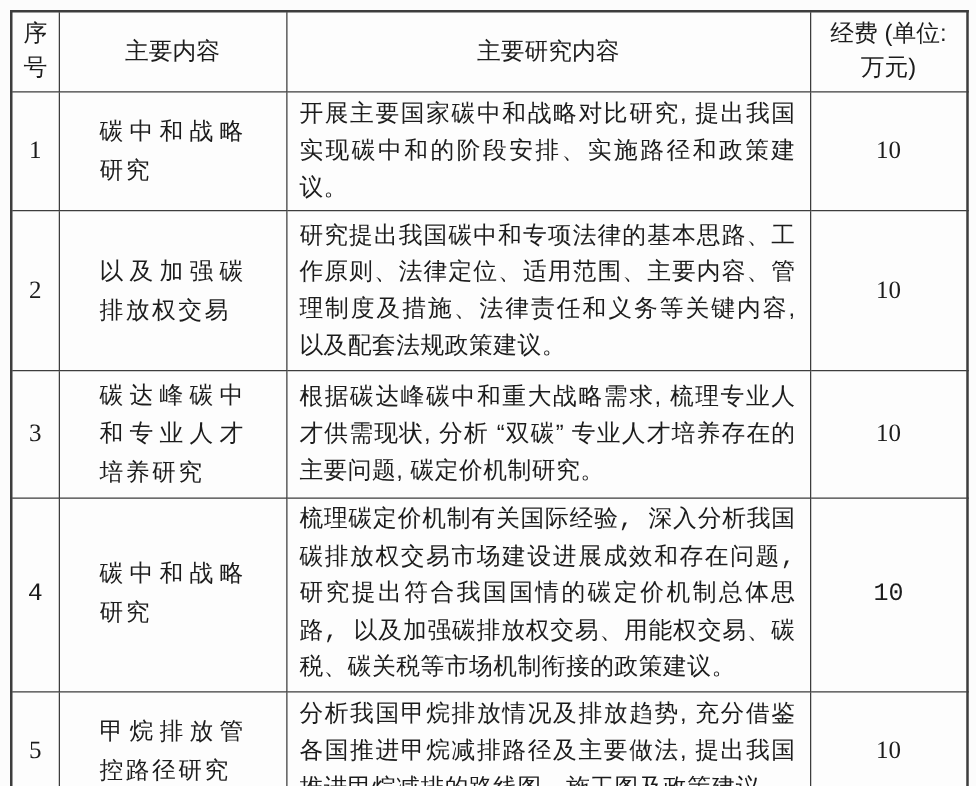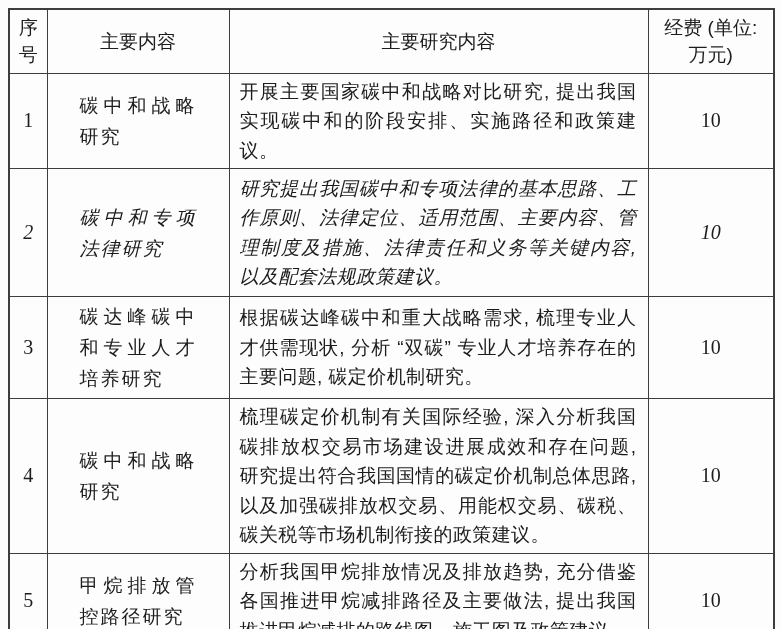--- a/index.html
+++ b/index.html
@@ -49,23 +49,23 @@
   }
   td.content {
     text-align: justify;
     text-justify: inter-character;
     padding: 3px 11px 3px 10px;
     line-height: 29.5px;
     letter-spacing: 0.4px;
   }
   
   tbody tr:nth-child(1) td { height: 88px; margin-left: 31px; }
-  tbody tr:nth-child(2) td { height: 128px; font-style: italic; }
+  tbody tr:nth-child(2) td { height: 128px; }
   tbody tr:nth-child(3) td { height: 100px; }
-  tbody tr:nth-child(4) td { height: 150px; }
+  tbody tr:nth-child(4) td { height: 150px; font-family: Liberation Mono, monospace; }
   tbody tr:nth-child(5) td { height: 84px; }
 </style>
 </head>
 <body>
 
 <div class="table-wrap">
   <table class="research-table">
     <colgroup>
       <col class="c-no">
       <col class="c-name">
@@ -82,21 +82,21 @@
     </thead>
     <tbody>
       <tr>
         <td class="no">1</td>
         <td class="name">碳中和战略研究</td>
         <td class="content">开展主要国家碳中和战略对比研究, 提出我国实现碳中和的阶段安排、实施路径和政策建议。</td>
         <td class="budget">10</td>
       </tr>
       <tr>
         <td class="no">2</td>
-        <td class="name">碳中和专项法律研究</td>
+        <td class="name">以及加强碳排放权交易</td>
         <td class="content">研究提出我国碳中和专项法律的基本思路、工作原则、法律定位、适用范围、主要内容、管理制度及措施、法律责任和义务等关键内容, 以及配套法规政策建议。</td>
         <td class="budget">10</td>
       </tr>
       <tr>
         <td class="no">3</td>
         <td class="name">碳达峰碳中和专业人才培养研究</td>
         <td class="content">根据碳达峰碳中和重大战略需求, 梳理专业人才供需现状, 分析 “双碳” 专业人才培养存在的主要问题, 碳定价机制研究。</td>
         <td class="budget">10</td>
       </tr>
       <tr>

